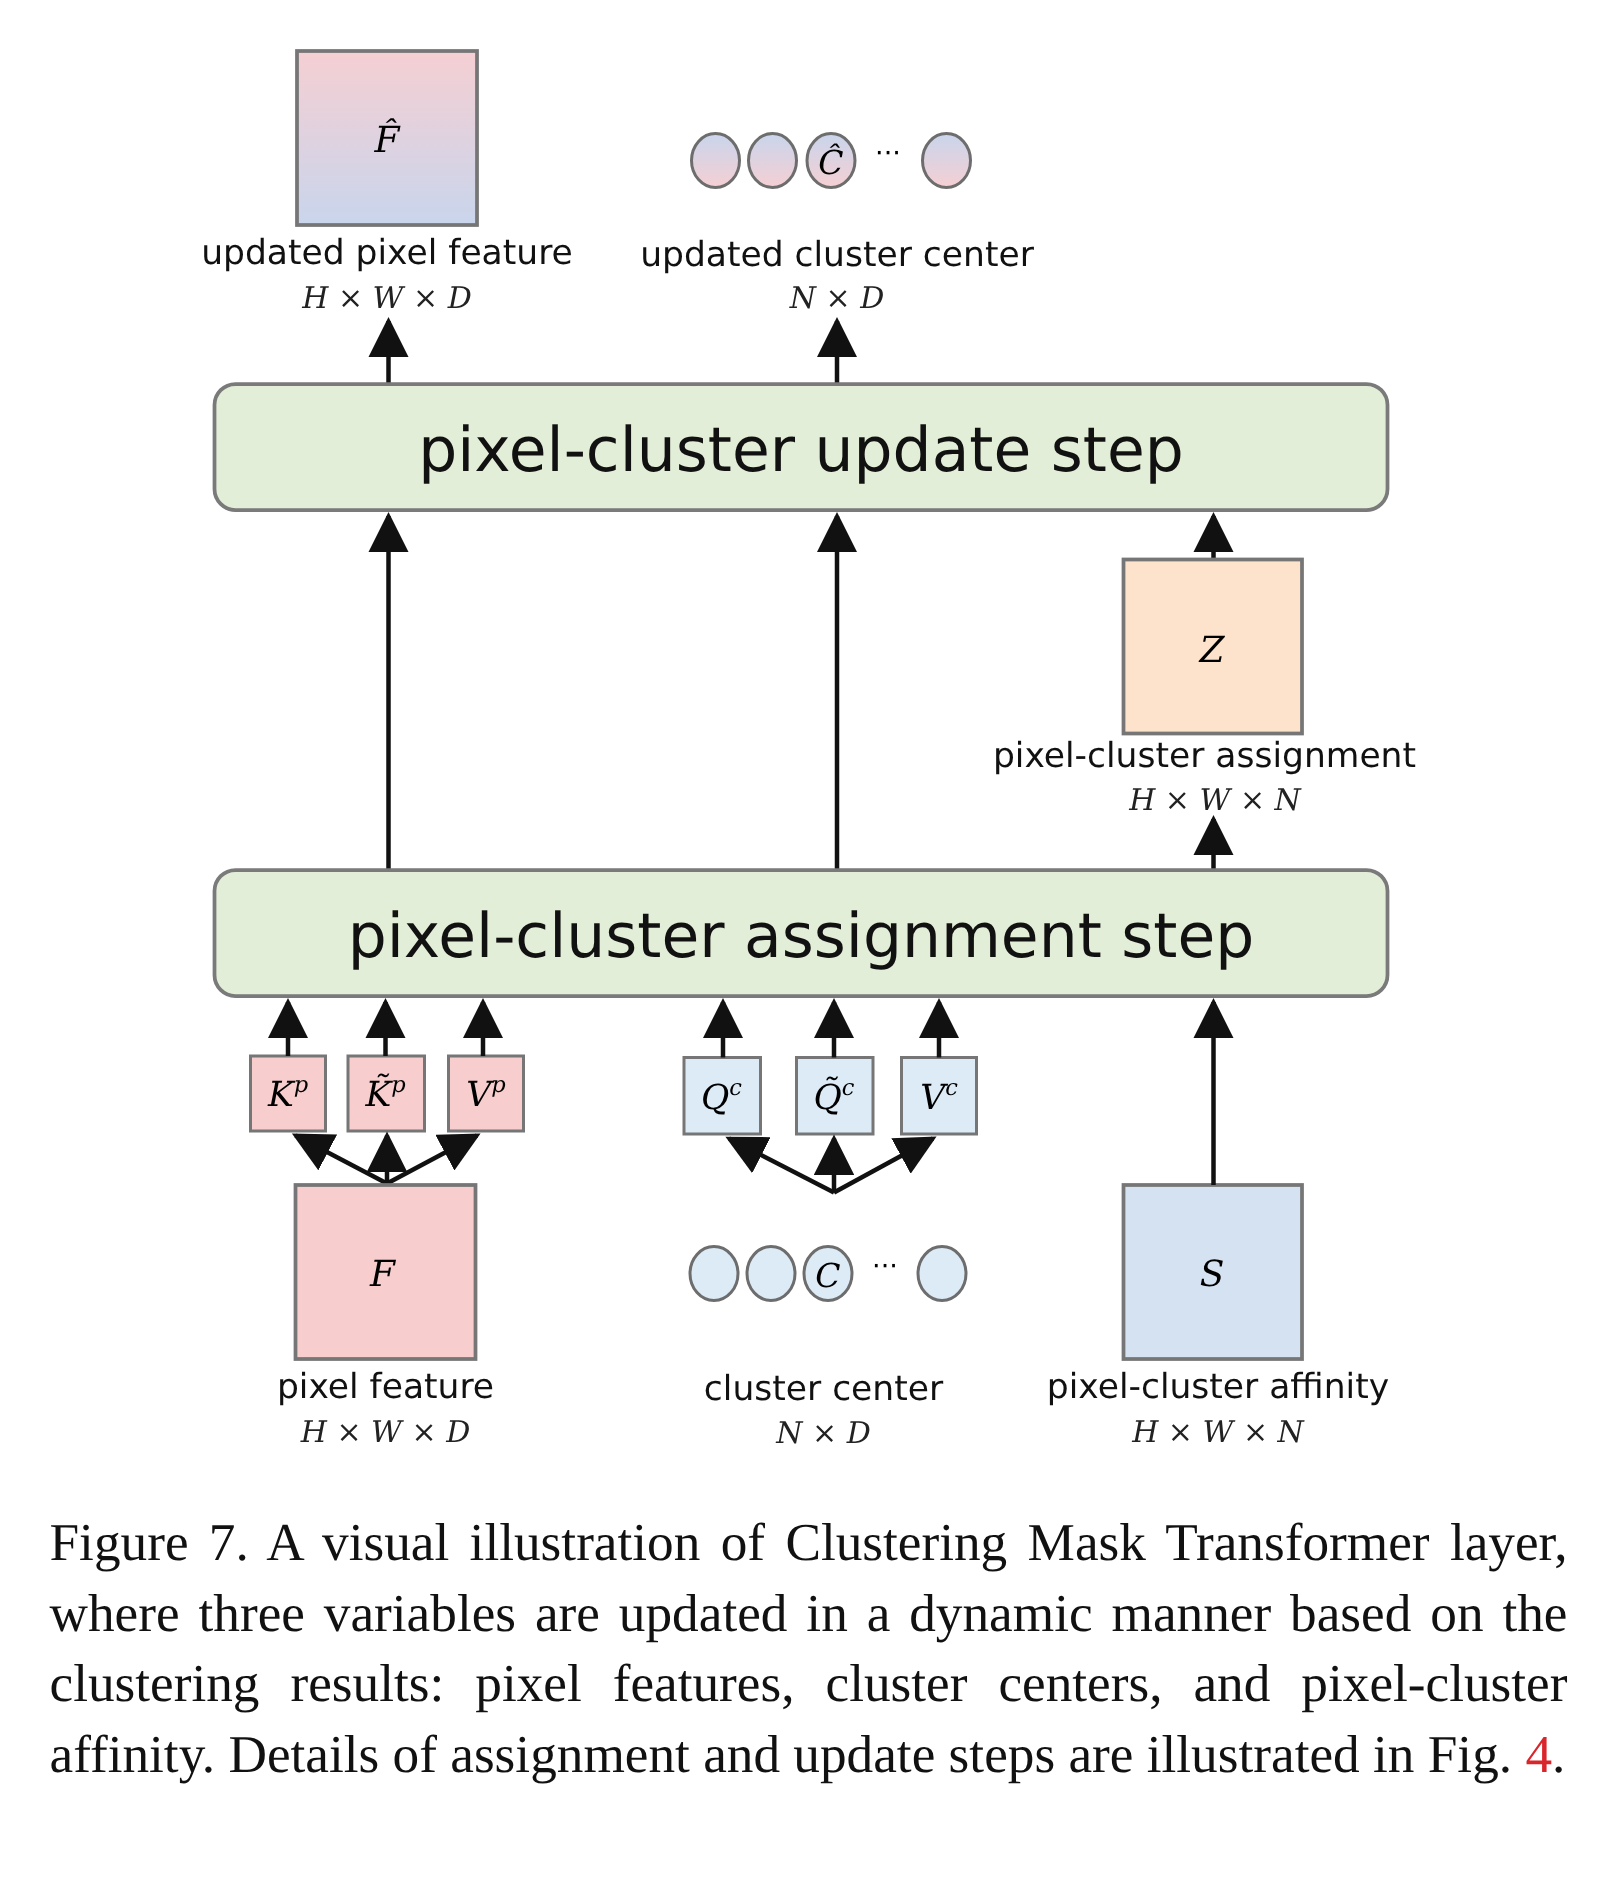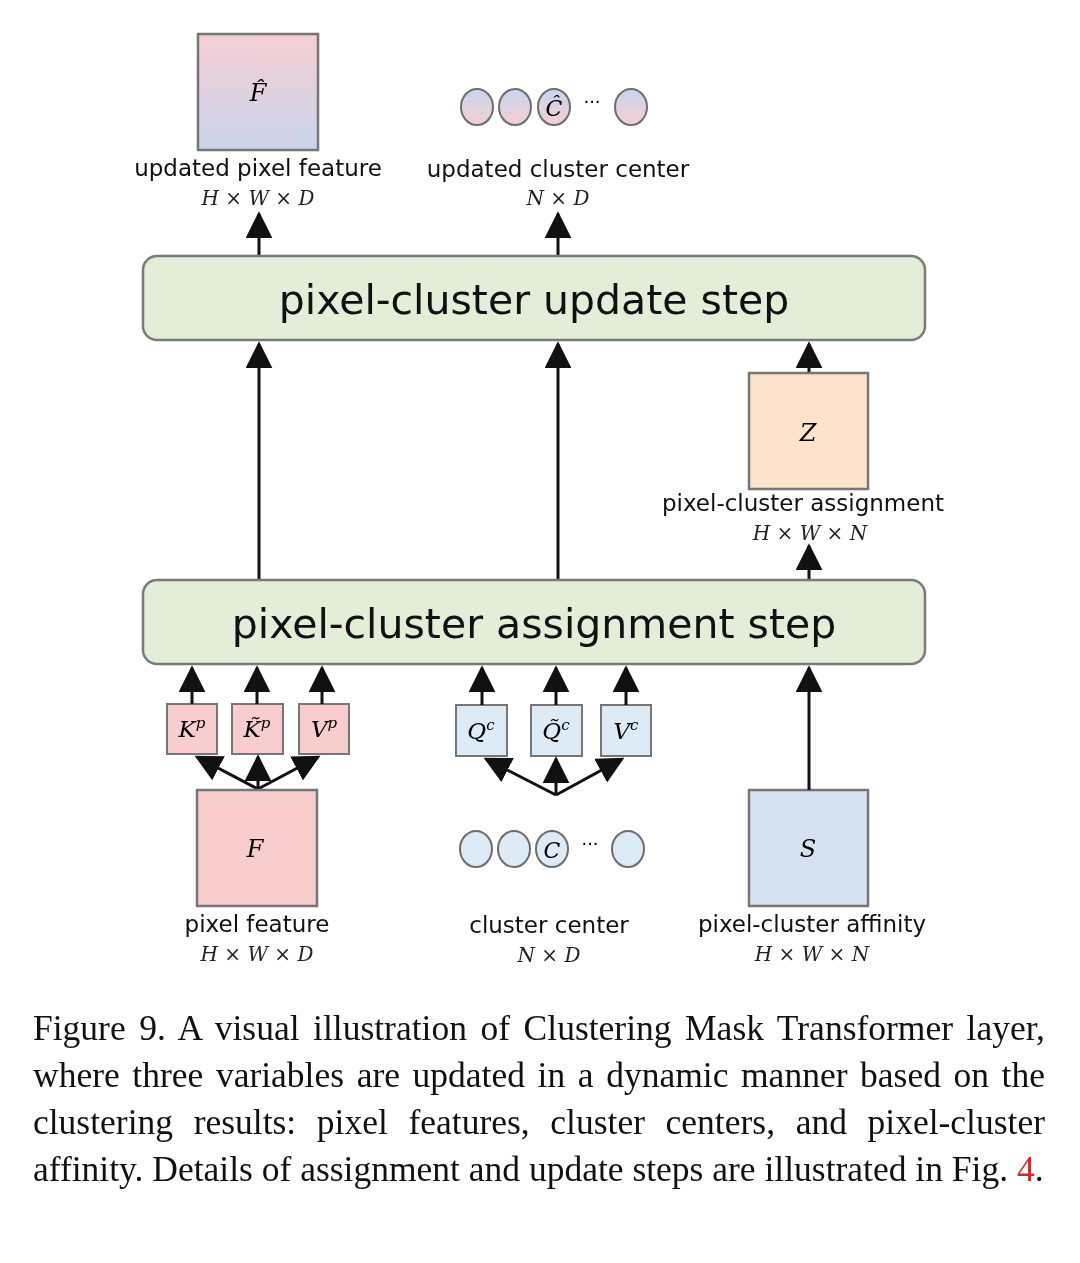--- a/index.html
+++ b/index.html
@@ -126,13 +126,13 @@
 
   <g>
     <rect x="749" y="790" width="119" height="116" fill="#d5e2f1" stroke="#767676" stroke-width="2.5"></rect>
     <text class="math" x="808" y="857" font-size="24" text-anchor="middle">S</text>
     <text class="sans" x="812" y="932" font-size="23" text-anchor="middle" fill="#111">pixel-cluster affinity</text>
     <text class="math" x="812" y="961" font-size="20" text-anchor="middle" fill="#222">H × W × N</text>
   </g>
   <line x1="809" y1="790" x2="809" y2="668" stroke="#111" stroke-width="3" marker-end="url(#ah)"></line>
 </svg>
 
-<div class="caption"><span>Figure 9.  A visual illustration of Clustering Mask Transformer layer, where three variables are updated in a dynamic manner based on the clustering results: pixel features, cluster centers, and pixel-cluster affinity.  Details of assignment and update steps are illustrated in Fig. </span><span class="ref">4</span><span>.</span></div>
+<div class="caption"><span>Figure 7.  A visual illustration of Clustering Mask Transformer layer, where three variables are updated in a dynamic manner based on the clustering results: pixel features, cluster centers, and pixel-cluster affinity.  Details of assignment and update steps are illustrated in Fig. </span><span class="ref">4</span><span>.</span></div>
 
 </body></html>

